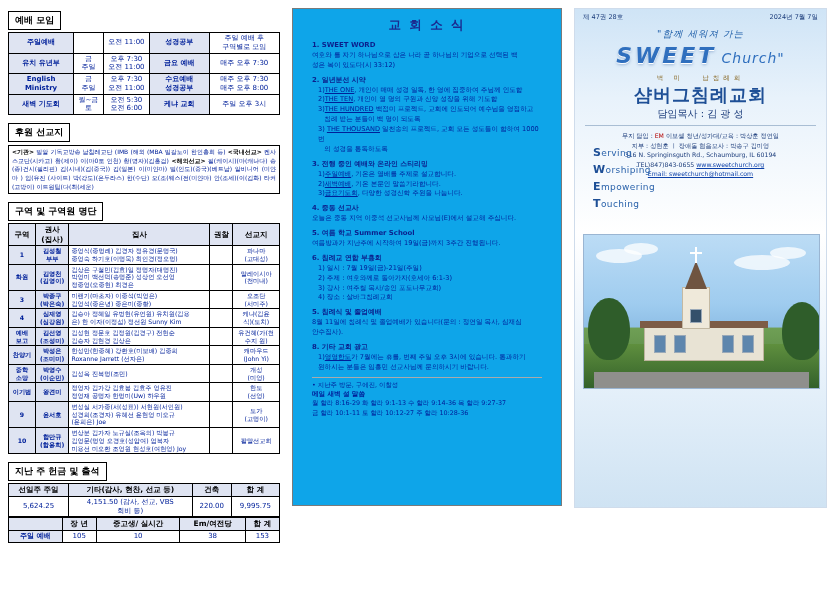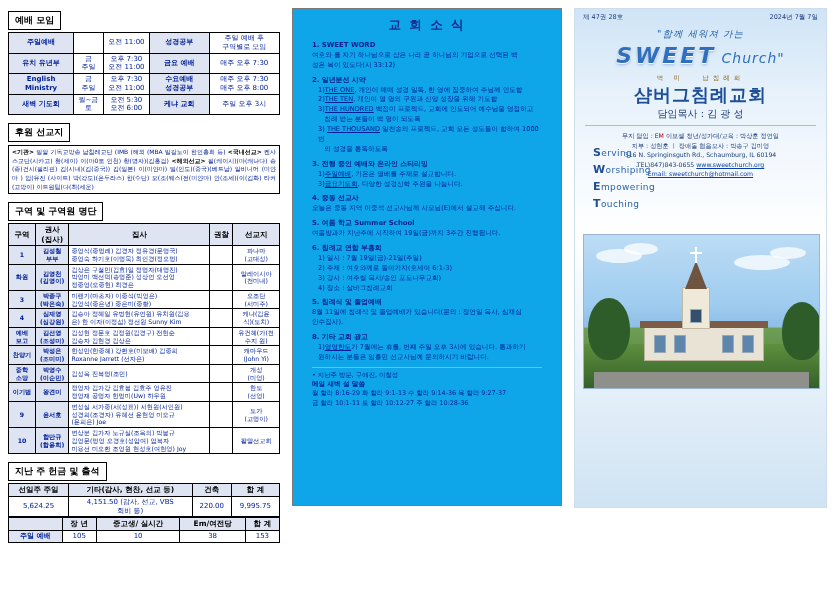--- a/index.html
+++ b/index.html
@@ -287,21 +287,21 @@
           </tr>
         </tbody>
     </table>
   </div>
 
   <div class="mid">
     <div class="mid-title">교 회 소 식</div>
     <div id="news-list">
         <div class="news-item"><span class="news-h">1. SWEET WORD</span><br>여호와 를 자기 하나님으로 삼은 나라 곧 하나님의 기업으로 선택된 백<br>성은 복이 있도다(시 33:12)</div>
         <div class="news-item"><span class="news-h">2. 일년분선 시약</span><br><span class="news-sub">1)<u>THE ONE</u>, 개인이 매매 성경 일독, 한 영에 집중하여 주님께 인도함</span><span class="news-sub">2)<u>THE TEN</u>, 개인이 열 명의 구원과 신앙 성장을 위해 기도함</span><span class="news-sub">3)<u>THE HUNDRED</u> 백점미  프로젝트, 교회에 인도되어 예수님을 영접하고<br>&nbsp;&nbsp;&nbsp;침례 받는 분들이 백 명이 되도록</span><span class="news-sub">3) <u>THE THOUSAND</u> 일천송의 프로젝트, 교회 모든 성도들이 함하여 1000번<br>&nbsp;&nbsp;&nbsp;의 성경을 통독하도록</span></div>
-        <div class="news-item"><span class="news-h">3. 전행 중인 예배와 온라인 스티리밍</span><br><span class="news-sub">1)<u>주일예배</u>, 기온은 열배를 주제로 설교합니다.</span><span class="news-sub">3)<u>금요기도회</u>, 다양한 성경신학 주원을 나눕니다.</span></div>
+        <div class="news-item"><span class="news-h">3. 전행 중인 예배와 온라인 스티리밍</span><br><span class="news-sub">1)<u>주일예배</u>, 기온은 열배를 주제로 설교합니다.</span><span class="news-sub">2)<u>새벽예배</u>, 기온 본문인 말씀기라합니다.</span><span class="news-sub">3)<u>금요기도회</u>, 다양한 성경신학 주원을 나눕니다.</span></div>
         <div class="news-item"><span class="news-h">4. 중동 선교사</span><br>오늘은 중동 지역 이중석 선교사님께 사모님(E)에서 설교해 주십니다.</div>
         <div class="news-item"><span class="news-h">5. 여름 학교 Summer School</span><br>여름방과가 지난주에 시작하여 19일(금)까지 3주간 진행됩니다.</div>
         <div class="news-item"><span class="news-h">6. 침례교 연합 부흥회</span><br><span class="news-sub">1) 일시 : 7월  19일(금)-21일(주일)</span><span class="news-sub">2) 주제 : 여호와께로 돌아가자(호세아 6:1-3)</span><span class="news-sub">3) 강사 : 여주철 목사/송인 포도나무교회)</span><span class="news-sub">4) 장소 : 살바그침례교회</span></div>
         <div class="news-item"><span class="news-h">5. 침례식 및 졸업예배</span><br>8월  11일에 침례식 및 졸업예배가 있습니다(문의 : 정연일 목사, 심재심<br>안수집사).</div>
         <div class="news-item"><span class="news-h">8. 기타 교회 광고</span><br><span class="news-sub">1)<u>영영한도</u>가  7월에는 휴를, 번째  주일 오후 3시에 있습니다. 통과하기<br>원하시는 분들은 임홍민 선교사님께 문의하시기 바랍니다.</span></div>
       </div>
     <div class="mid-foot">
       <div class="fr">• 지난주  방문,  구에진,  이찰성</div>
       <div class="fh">메일 새벽 설 말씀</div>
       <div class="fr" id="reading-lines">

